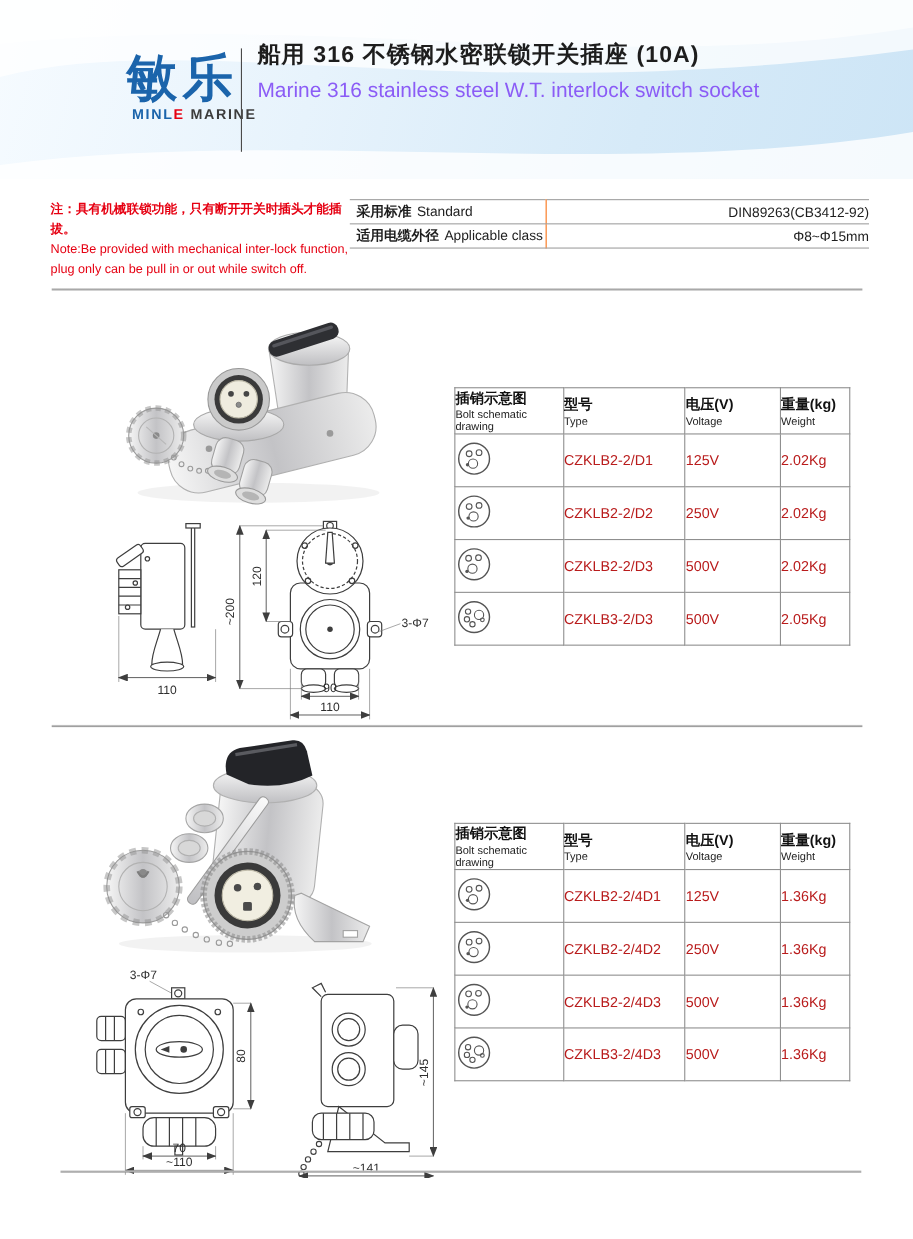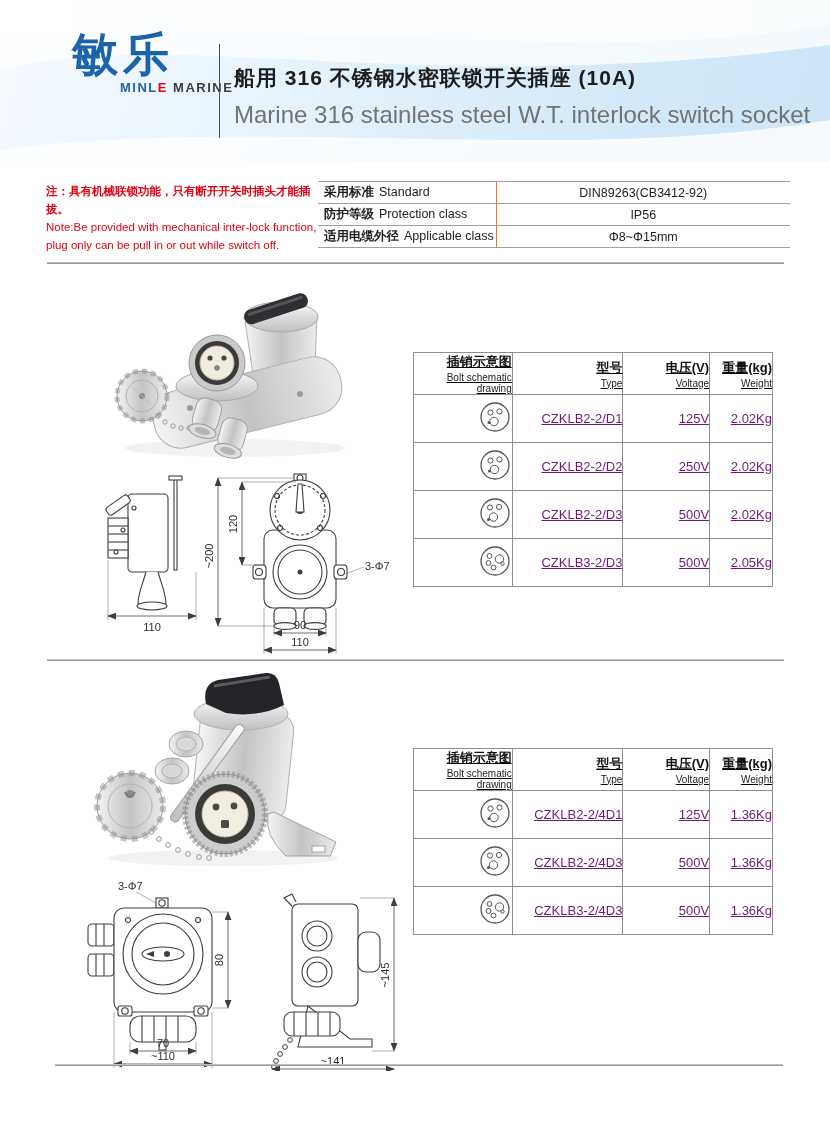--- a/index.html
+++ b/index.html
@@ -3,56 +3,56 @@
 <meta charset="utf-8">
 <style>
   * { margin:0; padding:0; box-sizing:border-box; }
   body { background:#ffffff; font-family:"Liberation Sans", sans-serif; }
   .page { position:relative; width:830px; height:1126px; margin:0 auto; background:#ffffff; overflow:hidden; }
 
   
   .header-band { position:absolute; left:0; top:0; width:830px; height:162px;
     background:linear-gradient(105deg,#f6fbff 0%,#e7f3fc 35%,#d6eaf8 70%,#cde5f6 100%); }
   .header-wave { position:absolute; left:0; top:0; width:830px; height:162px; }
-  .logo { position:absolute; left:72px; top:30px; width:145px; text-align:left; }
+  .logo { position:absolute; left:72px; top:46px; width:145px; text-align:right; }
   .logo-cn { font-size:46px; font-weight:bold; color:#1b64ab; letter-spacing:5px; line-height:1.05; }
   .logo-en { margin-top:2px; font-size:13px; font-weight:bold; letter-spacing:1.5px; white-space:nowrap; }
   .logo-en .b { color:#1b64ab;padding-left:48px; }
   .logo-en .r { color:#e60012; }
   .logo-en .d { color:#3c3c3c; }
   .header-divider { position:absolute; left:219px; top:44px; width:1px; height:94px; background:#4a4a4a; }
-  .titles { position:absolute; left:234px; top:64px; }
+  .titles { position:absolute; left:234px; top:35px; }
   .title-cn { font-size:21px; font-weight:bold; color:#1d1d1d; letter-spacing:1px; }
-  .title-en { margin-top:9px; font-size:24px; color:#737373; }
+  .title-en { margin-top:9px; font-size:19px; color:#8b5cf6; }
 
   
   .note { position:absolute; left:46px; top:182px; width:272px; color:#e60012; font-size:11.5px; line-height:1.58; }
   .note .cn { font-weight:bold; font-size:11.5px; }
   .spec-table { position:absolute; left:318px; top:181px; width:472px; border-collapse:collapse;
     border-top:1px solid #a0a0a0; }
   .spec-table td { border-bottom:1px solid #a0a0a0; height:22px; font-size:12.5px; color:#1d1d1d; }
   .spec-table td.lab { width:178px; padding-left:6px; border-right:1px solid #f97316; }
   .spec-table td.lab .cn { font-weight:bold; margin-right:5px; }
-  .spec-table td.val { text-align:center; }
+  .spec-table td.val { text-align:right; }
 
   
   .rule { position:absolute; height:2px; background:linear-gradient(#cfcfcf,#8e8e8e); }
   .rule-1 { left:47px; top:262px; width:737px; }
   .rule-2 { left:47px; top:659px; width:737px; }
   .rule-3 { left:55px; top:1064px; width:728px; }
 
   
   .ptable { position:absolute; border-collapse:collapse; width:360px; }
   .ptable-1 { left:413px; top:352px; }
   .ptable-2 { left:413px; top:748px; }
-  .ptable th, .ptable td { border:1px solid #8f8f8f; text-align:right; vertical-align:middle;text-decoration:underline; }
+  .ptable th, .ptable td { border:1px solid #8f8f8f; text-align:left; vertical-align:middle; }
   .ptable th { height:42px; font-weight:normal; }
   .ptable th .cn { display:block; font-size:13px; font-weight:bold; color:#111; }
   .ptable th .en { display:block; font-size:10px; color:#222; margin-top:1px; }
-  .ptable td { height:48px; font-size:13px; color:#701a75; }
+  .ptable td { height:48px; font-size:13px; color:#b91c1c; }
   .col-icon { width:99px; } .col-type { width:111px; } .col-volt { width:87px; } .col-wt { width:63px; }
 
   
   .photo-1 { position:absolute; left:95px;  top:276px; }
   .photo-2 { position:absolute; left:78px;  top:664px; }
   .draw-1  { position:absolute; left:68px;  top:468px; }
   .draw-2  { position:absolute; left:60px;  top:876px; }
 
   svg text.dimt { font-size:11px; fill:#2e2e2e; font-family:"Liberation Sans", sans-serif; }
   svg .ln   { stroke:#3e3e3e; stroke-width:1.1; fill:none; }
@@ -104,24 +104,20 @@
     <div class="cn">注：具有机械联锁功能，只有断开开关时插头才能插拔。</div>
     <div>Note:Be provided with mechanical inter-lock function,</div>
     <div>plug only can be pull in or out while switch off.</div>
   </div>
 
   <table class="spec-table">
     <tbody>
         <tr>
       <td class="lab"><span class="cn">采用标准</span><span>Standard</span></td>
       <td class="val">DIN89263(CB3412-92)</td>
-    </tr>
-    <tr>
-      <td class="lab"><span class="cn">防护等级</span><span>Protection class</span></td>
-      <td class="val">IP56</td>
     </tr>
     <tr>
       <td class="lab"><span class="cn">适用电缆外径</span><span>Applicable class</span></td>
       <td class="val">Φ8~Φ15mm</td>
     </tr>
   </tbody>
     </table>
 
   <div class="rule rule-1"></div>
 
@@ -487,20 +483,32 @@
               <circle cx="16" cy="21.5" r="4.2" fill="none" stroke="#555"></circle>
               <circle cx="11" cy="22.5" r="1.5" fill="#555"></circle>
             </svg></td>
       <td>CZKLB2-2/4D1</td>
       <td>125V</td>
       <td>1.36Kg</td>
     </tr>
     <tr>
       <td><svg width="34" height="34" viewBox="0 0 34 34">
               <circle cx="17" cy="17" r="14" fill="none" stroke="#555" stroke-width="1.3"></circle>
+              <circle cx="12.5" cy="12.5" r="2.6" fill="none" stroke="#555"></circle>
+              <circle cx="21.5" cy="11.5" r="2.6" fill="none" stroke="#555"></circle>
+              <circle cx="16.5" cy="21.5" r="4.2" fill="none" stroke="#555"></circle>
+              <circle cx="11.5" cy="23" r="1.5" fill="#555"></circle>
+            </svg></td>
+      <td>CZKLB2-2/4D2</td>
+      <td>250V</td>
+      <td>1.36Kg</td>
+    </tr>
+    <tr>
+      <td><svg width="34" height="34" viewBox="0 0 34 34">
+              <circle cx="17" cy="17" r="14" fill="none" stroke="#555" stroke-width="1.3"></circle>
               <circle cx="12" cy="11.5" r="2.6" fill="none" stroke="#555"></circle>
               <circle cx="21" cy="11" r="2.6" fill="none" stroke="#555"></circle>
               <circle cx="15.5" cy="21" r="4.2" fill="none" stroke="#555"></circle>
               <circle cx="10.5" cy="23.5" r="1.5" fill="#555"></circle>
             </svg></td>
       <td>CZKLB2-2/4D3</td>
       <td>500V</td>
       <td>1.36Kg</td>
     </tr>
     <tr>

